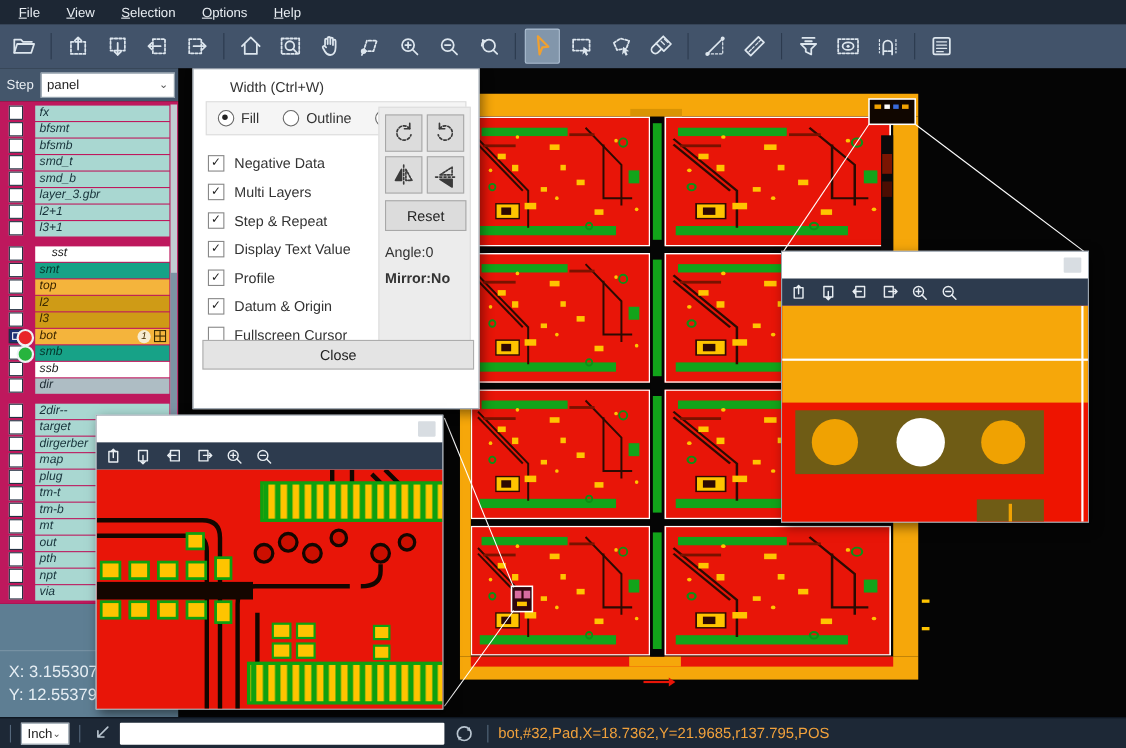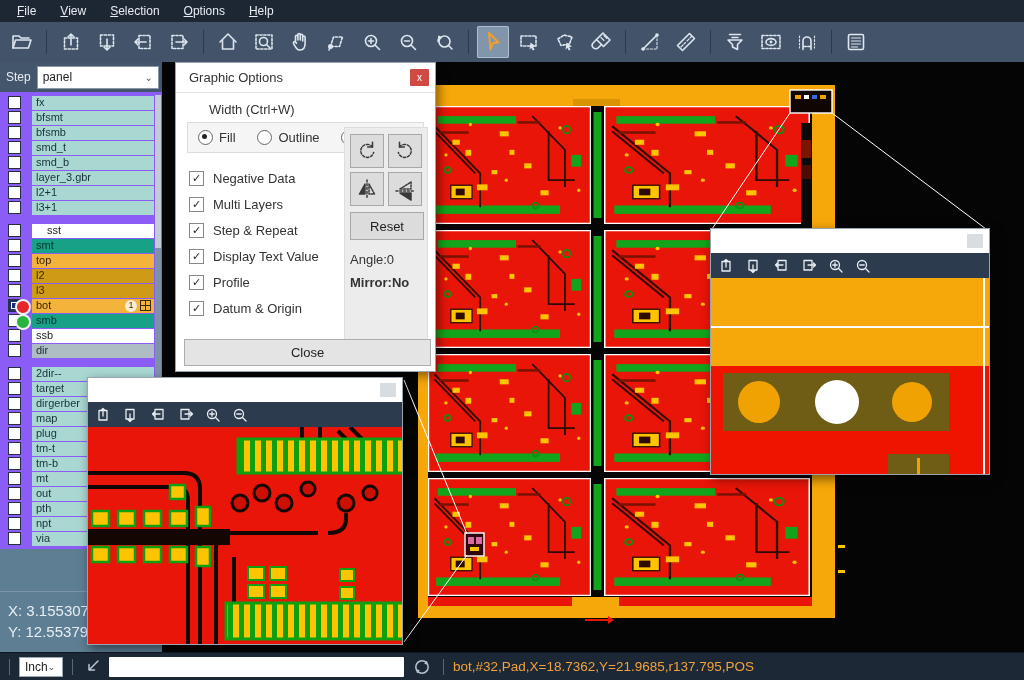--- a/index.html
+++ b/index.html
@@ -17,21 +17,21 @@
   .tbtn.selected{background:#8296ab;box-shadow:inset 0 0 0 1px #aebfd2;}
   .tsep{width:1px;height:24px;background:#2c3a4e;margin:0 6px;}
   .tbtn svg{stroke:#dde6ee;fill:none;stroke-width:1.6;stroke-linecap:round;stroke-linejoin:round;}
   
   .sidebar{position:absolute;left:0;top:62px;width:162px;height:590px;display:flex;flex-direction:column;z-index:2;}
   .step-row{height:30px;background:#44566b;display:flex;align-items:center;padding:0 3px 0 6px;box-sizing:border-box;}
   .step-label{color:#e8edf2;font-size:12px;margin-right:6px;}
   .step-select{flex:1;height:21px;background:#fff;border:1px solid #8b99a6;display:flex;align-items:center;
                font-size:12px;color:#222;padding-left:5px;justify-content:space-between;}
   .step-chevron{margin-right:5px;color:#555;font-size:10px;}
-  .layer-list{background:#8b5cf6;position:relative;padding:4px 8px 2px 0;}
+  .layer-list{background:#be185d;position:relative;padding:4px 8px 2px 0;font-style:italic;}
   .layer-row{height:15px;display:flex;align-items:flex-start;position:relative;}
   .layer-cb{width:11px;height:11px;background:#fff;border:1px solid #243041;margin:0 0 0 8px;flex:none;position:relative;}
   .layer-cb.checked{background:#1d2f73;}
   .layer-cb.checked::after{content:"";position:absolute;left:2px;top:2px;right:2px;bottom:2px;border:1px solid #fff;}
   .layer-chip{margin-left:11px;flex:1;height:13.5px;line-height:13px;font-size:11px;padding-left:4px;
               display:flex;align-items:center;overflow:hidden;white-space:nowrap;}
   .layer-dot{position:absolute;left:15px;top:0px;width:12px;height:12px;border-radius:50%;border:2px solid #eef2f5;z-index:2;}
   .layer-badge{margin-left:auto;width:12px;height:12px;border-radius:50%;background:#f6ecd2;color:#4a3000;
                font-size:9px;display:flex;align-items:center;justify-content:center;flex:none;}
   .layer-grid{width:9px;height:9px;border:1px solid #3a2a00;margin:0 3px;flex:none;
@@ -495,24 +495,20 @@
 <svg class="leaders" width="1024" height="680">
   <g stroke="#ffffff" stroke-width="1">
     <line x1="790" y1="113" x2="712" y2="229"></line>
     <line x1="832" y1="113" x2="986" y2="229"></line>
     <line x1="467" y1="534" x2="404" y2="380"></line>
     <line x1="467" y1="555" x2="404" y2="642"></line>
   </g>
 </svg>
 
 <div class="dialog">
-  <div class="dlg-title">
-    <span class="dlg-title-text">Graphic Options</span>
-    <div class="dlg-close">x</div>
-  </div>
   <div class="dlg-body">
     <div class="dlg-width-label">Width (Ctrl+W)</div>
     <div class="radio-box">
       <div class="radio-item">
         <span class="radio-circle selected"></span>
         <span>Fill</span>
       </div>
       <div class="radio-item">
         <span class="radio-circle"></span>
         <span>Outline</span>
@@ -539,20 +535,24 @@
           <span class="dlg-cb">✓</span>
           <span class="dlg-check-label">Display Text Value</span>
         </div>
         <div class="dlg-check-row">
           <span class="dlg-cb">✓</span>
           <span class="dlg-check-label">Profile</span>
         </div>
         <div class="dlg-check-row">
           <span class="dlg-cb">✓</span>
           <span class="dlg-check-label">Datum &amp; Origin</span>
+        </div>
+        <div class="dlg-check-row">
+          <span class="dlg-cb"></span>
+          <span class="dlg-check-label">Fullscreen Cursor</span>
         </div>
       </div>
     <div class="dlg-right">
       <div class="dlg-icon-grid">
         <div class="dlg-icon-btn">
             <svg width="24" height="24" viewBox="0 0 24 24">
               <path d="M17.5 8 A6.5 6.5 0 1 0 18.6 13.5" stroke-dasharray="2.4 1.8"></path>
               <path d="M17.5 3.2 V8 H12.7"></path>
             </svg>
           </div>

